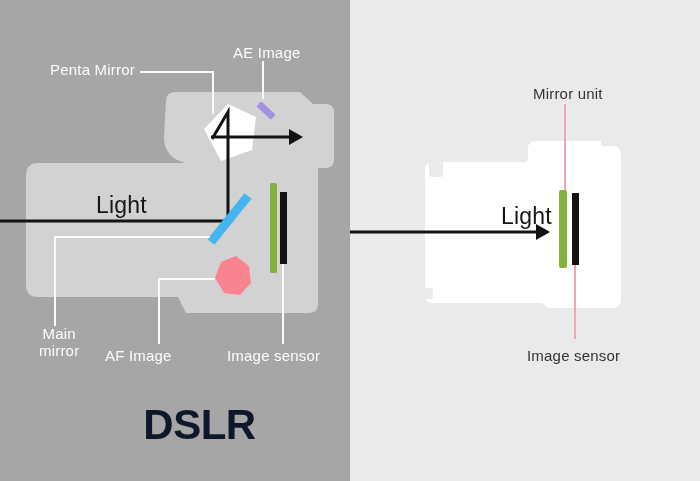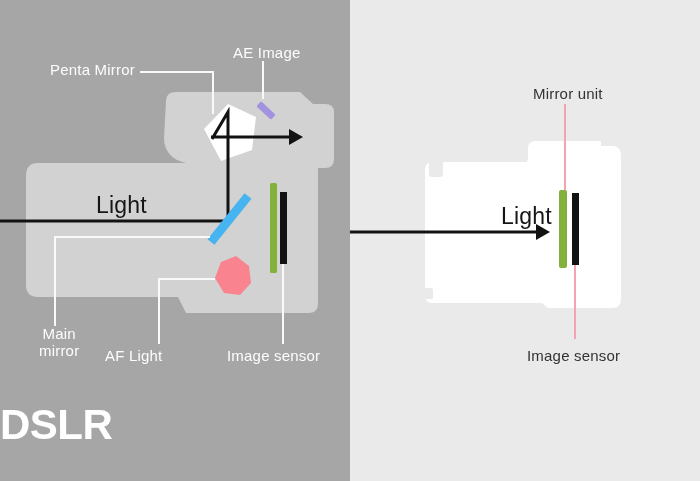--- a/index.html
+++ b/index.html
@@ -14,22 +14,22 @@
     white-space:pre-line;
   }
   .lbl-light{color:#fdfdfd;}
   .lbl-dark{color:#333333;}
   .light-word{
     position:absolute;font-size:23px;color:#161616;letter-spacing:.2px;
     line-height:24px;
     margin-left:43px;
   }
   .panel-title{
-    position:absolute;top:402px;width:399px;text-align:left;
-    font-size:42px;font-weight:700;color:#ffffff;letter-spacing:-.5px;
+    position:absolute;top:402px;width:399px;text-align:center;
+    font-size:42px;font-weight:700;color:#0f172a;letter-spacing:-.5px;
     line-height:46px;
   }
   .title-left{left:0;}
   .title-right{left:350px;font-size:40px;}
 </style>
 </head>
 <body>
 
 <div class="stage">
 
@@ -79,21 +79,21 @@
 
     <path d="M 565 104 V 190" fill="none" stroke-width="2" stroke="#f2a4b1"></path>
     <path d="M 575 265 V 339" fill="none" stroke-width="2" stroke="#f2a4b1"></path>
   </svg>
 
   <div class="lbl lbl-light" style="left:50px;top:61px;">Penta Mirror</div>
   <div class="lbl lbl-light" style="left:233px;top:44px;">AE Image</div>
   <div class="light-word" style="left:53px;top:193px;">Light</div>
   <div class="lbl lbl-light" style="left:39px;top:325px;text-align:center;">Main
 mirror</div>
-  <div class="lbl lbl-light" style="left:105px;top:347px;">AF Light</div>
+  <div class="lbl lbl-light" style="left:105px;top:347px;">AF Image</div>
   <div class="lbl lbl-light" style="left:227px;top:347px;">Image sensor</div>
   <div class="panel-title title-left">DSLR</div>
 
   <div class="lbl lbl-dark" style="left:533px;top:85px;">Mirror unit</div>
   <div class="light-word" style="left:458px;top:204px;">Light</div>
   <div class="lbl lbl-dark" style="left:527px;top:347px;">Image sensor</div>
 
 </div>
 
 </body></html>

